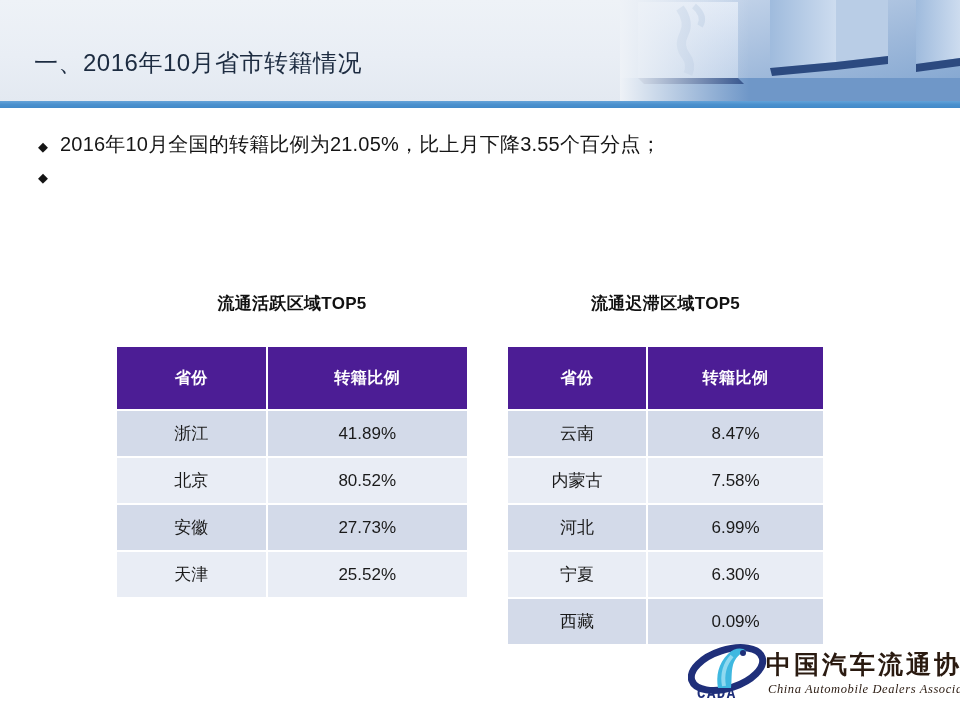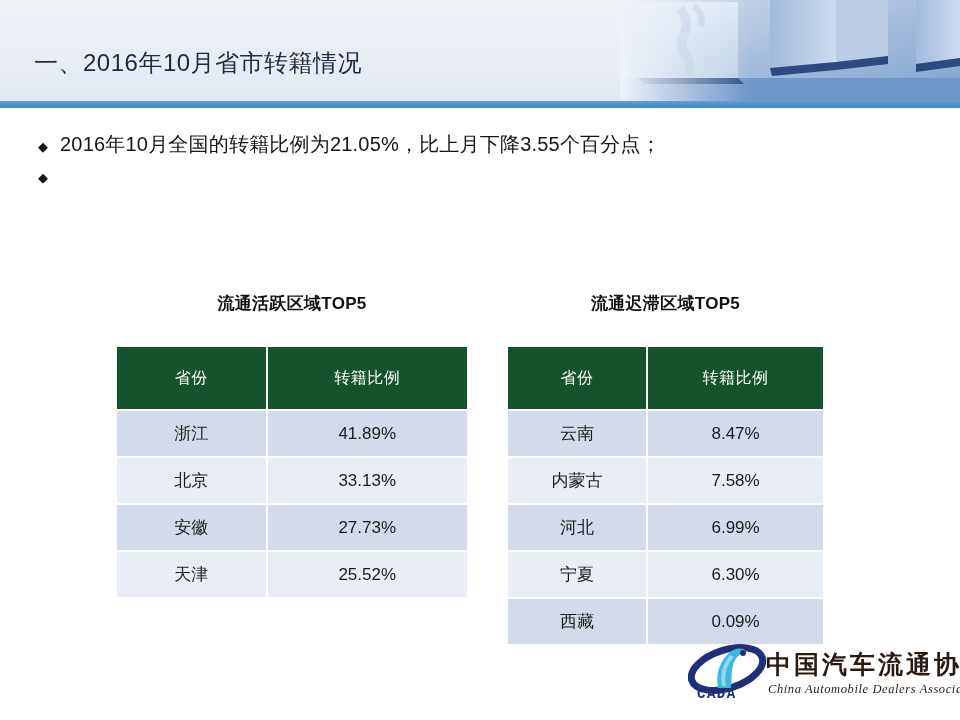--- a/index.html
+++ b/index.html
@@ -109,24 +109,24 @@
   }
 
   .data-table {
     width: 100%;
     border-collapse: separate;
     border-spacing: 0;
     margin-top: 26px;
     table-layout: fixed;
   }
   .data-table th {
-    background: #14532d;
+    background: #4c1d95;
     color: #ffffff;
     font-size: 16px;
-    font-weight: normal;
+    font-weight: bold;
     height: 60px;
     text-align: center;
     border-right: 2px solid #ffffff;
     border-bottom: 2px solid #ffffff;
     letter-spacing: 0.5px;
   }
   .data-table th:last-child { border-right: none; }
 
   .data-table td {
     height: 43px;
@@ -260,21 +260,21 @@
             <th>转籍比例</th>
           </tr>
         </thead>
         <tbody>
           <tr>
             <td>浙江</td>
             <td>41.89%</td>
           </tr>
           <tr>
             <td>北京</td>
-            <td>33.13%</td>
+            <td>80.52%</td>
           </tr>
           <tr>
             <td>安徽</td>
             <td>27.73%</td>
           </tr>
           <tr>
             <td>天津</td>
             <td>25.52%</td>
           </tr>
         </tbody>

